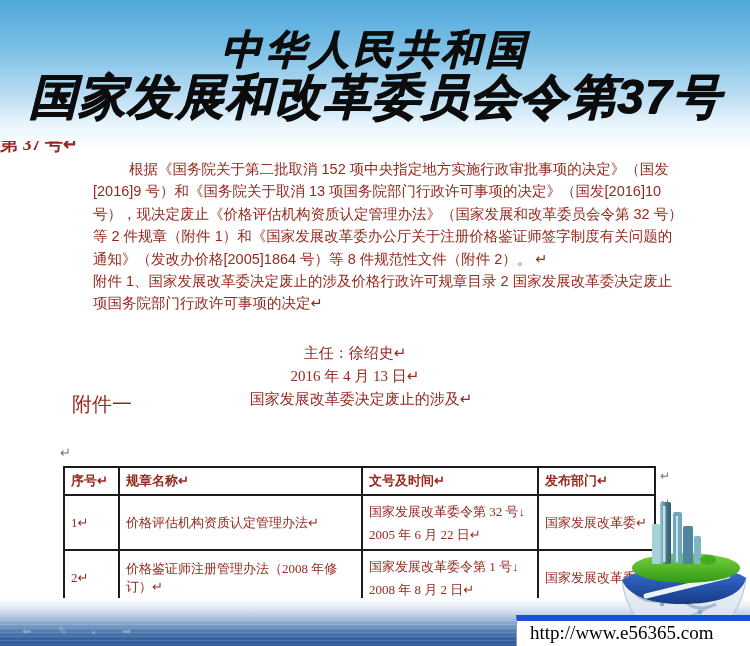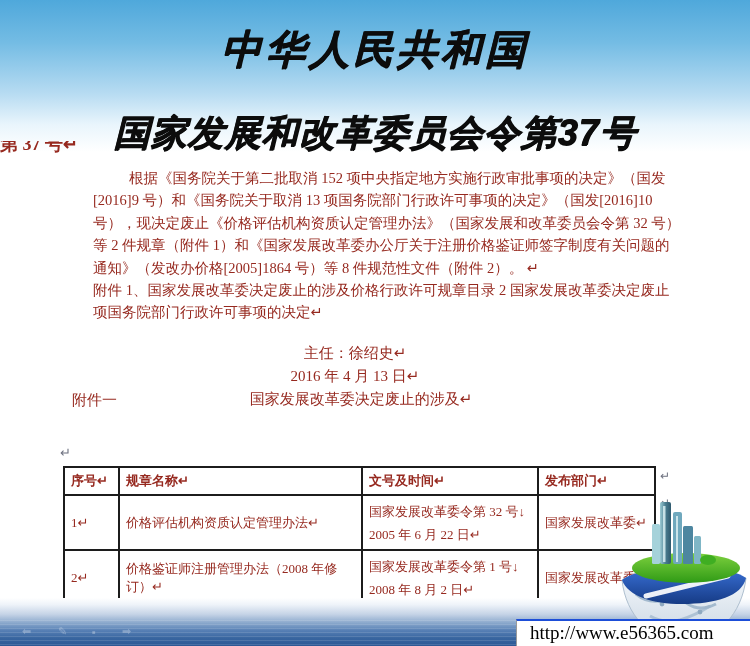--- a/index.html
+++ b/index.html
@@ -5,42 +5,42 @@
   html,body{margin:0;padding:0;background:#ffffff;}
   .stage{position:relative;width:750px;height:646px;overflow:hidden;background:#ffffff;
          font-family:"Liberation Sans",sans-serif;}
 
   
   .banner{position:absolute;left:0;top:0;width:750px;height:152px;
           background:linear-gradient(180deg,#4fa8db 0%,#74bce4 28%,#b8dcf2 62%,#e9f5fc 82%,#ffffff 100%);
           text-align:center;}
   .title-l1{margin-top:26px;font-size:40px;line-height:46px;font-weight:bold;font-style:italic;
             color:#0c0c0c;letter-spacing:4px;text-shadow:1px 0 0 #0c0c0c,0 1px 0 #0c0c0c;}
-  .title-l2{font-size:36px;line-height:50px;font-weight:bold;font-style:italic;color:#0c0c0c;
-            letter-spacing:1px;text-shadow:1px 0 0 #0c0c0c,0 1px 0 #0c0c0c;margin-top:36px;}
+  .title-l2{font-size:48px;line-height:50px;font-weight:bold;font-style:italic;color:#0c0c0c;
+            letter-spacing:1px;text-shadow:1px 0 0 #0c0c0c,0 1px 0 #0c0c0c;}
 
   
   .clipped-line{position:absolute;left:0;top:141px;width:750px;height:15px;overflow:hidden;
                 }
   .clipped-line span{display:inline-block;transform:translateY(-9px);font-size:18px;font-weight:bold;
                      color:#96291f;font-family:"Liberation Serif",serif;}
 
   
-  .doc-body{position:absolute;left:93px;top:167px;width:570px;color:#96291f;
-            font-family:Liberation Serif, serif;font-size:14.5px;line-height:22.4px;}
+  .doc-body{position:absolute;left:93px;top:158px;width:570px;color:#96291f;
+            font-family:Liberation Sans, sans-serif;font-size:14.5px;line-height:22.4px;}
   .doc-line{white-space:nowrap;}
   .doc-line.indent{text-indent:36px;}
 
   .centered-block{position:absolute;left:90px;width:530px;text-align:center;color:#96291f;
                   font-family:"Liberation Serif",serif;font-size:15px;white-space:nowrap;}
   .sig-name{top:344px;}
   .sig-date{top:367px;}
   .attach-t1{top:390px;padding-left:6px;}
   .attach-t2{top:413px;}
-  .attach-label{position:absolute;left:72px;top:391px;color:#96291f;font-size:15px;
+  .attach-label{position:absolute;left:72px;top:391px;color:#96291f;font-size:20px;
                 font-family:"Liberation Serif",serif;}
 
   .stray-mark{position:absolute;left:60px;top:445px;color:#6e7280;font-size:13px;
               font-family:"Liberation Serif",serif;}
 
   
   .rule-table{position:absolute;left:63px;top:466px;border-collapse:collapse;table-layout:fixed;
               width:593px;color:#96291f;font-family:"Liberation Serif",serif;font-size:13px;}
   .rule-table th,.rule-table td{border:2px solid #1c1c1c;padding:2px 6px;text-align:left;
                                 vertical-align:middle;overflow:hidden;}
@@ -59,21 +59,21 @@
   .sea .texture{position:absolute;left:0;top:45%;width:100%;height:55%;opacity:.25;
        background:repeating-linear-gradient(180deg,rgba(255,255,255,.5) 0 1px,rgba(0,0,0,0) 1px 4px);}
   .wm{position:absolute;bottom:8px;color:rgba(255,255,255,.30);font-size:11px;letter-spacing:2px;}
   .wm1{left:22px;}.wm2{left:58px;}.wm3{left:92px;}.wm4{left:122px;}
 
   
   .globe{position:absolute;right:0;bottom:2px;width:134px;height:160px;z-index:3;}
 
   
   .url-box{position:absolute;right:0;bottom:0;width:233px;height:25px;background:#ffffff;
-           border-top:2px solid #1d4ed8;border-left:1px solid #9a9a9a;z-index:4;}
+           border-top:6px solid #1d4ed8;border-left:1px solid #9a9a9a;z-index:4;}
   .url-box span{display:block;padding-left:13px;font-family:"Liberation Serif",serif;
                 font-size:19px;line-height:24px;color:#000000;}
 </style>
 </head>
 <body>
 
 <div class="stage">
 
   <div class="banner">
     <div class="title-l1">中华人民共和国</div>

